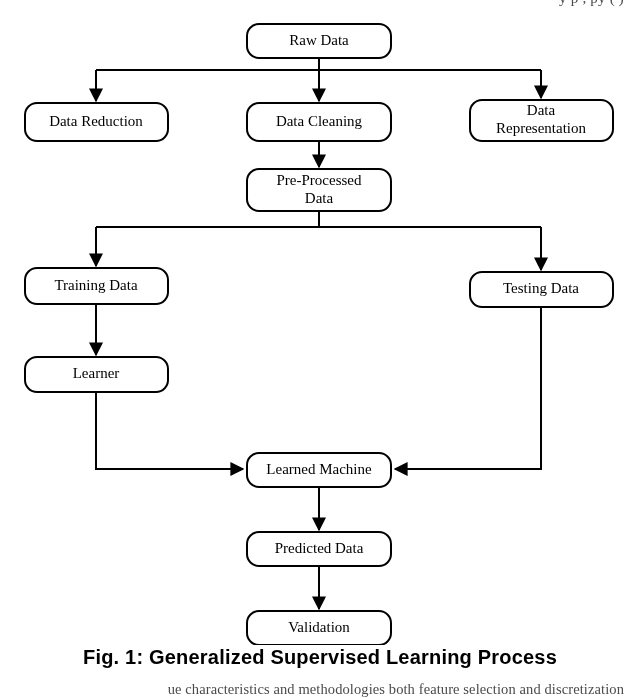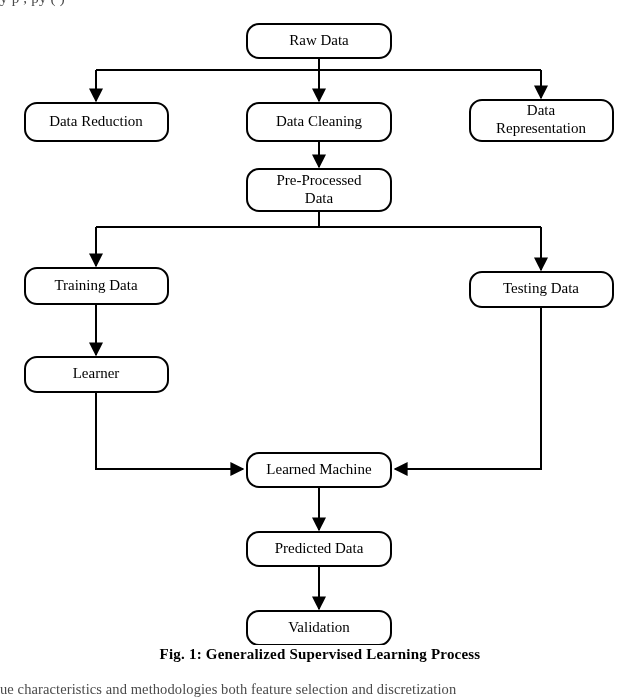--- a/index.html
+++ b/index.html
@@ -17,47 +17,48 @@
   }
   #page {
     position: relative;
     width: 640px;
     height: 698px;
   }
   .cut-text {
     position: absolute;
     left: 0;
     width: 592px;
-    text-align: left;
+    text-align: right;
     color: #4a4a4a;
     font-family: "Liberation Serif", "DejaVu Serif", serif;
     white-space: nowrap;
     overflow: hidden;
+    padding-left: 32px;
   }
   #top-cut {
     top: -10px;
     height: 18px;
     font-size: 15px;
     letter-spacing: 0.2px;
   }
   #bottom-cut {
     top: 681px;
     height: 17px;
     font-size: 14.5px;
     letter-spacing: 0.1px;
   }
   #caption {
     position: absolute;
     left: 0;
     top: 646px;
     width: 640px;
     text-align: center;
-    font-family: Liberation Serif, serif;
+    font-family: Liberation Sans, sans-serif;
     font-weight: bold;
-    font-size: 15px;
+    font-size: 20px;
     letter-spacing: 0.2px;
   }
   svg#flow {
     position: absolute;
     left: 0;
     top: 0;
   }
   svg#flow text {
     font-family: "Liberation Serif", "DejaVu Serif", serif;
     font-size: 15px;

